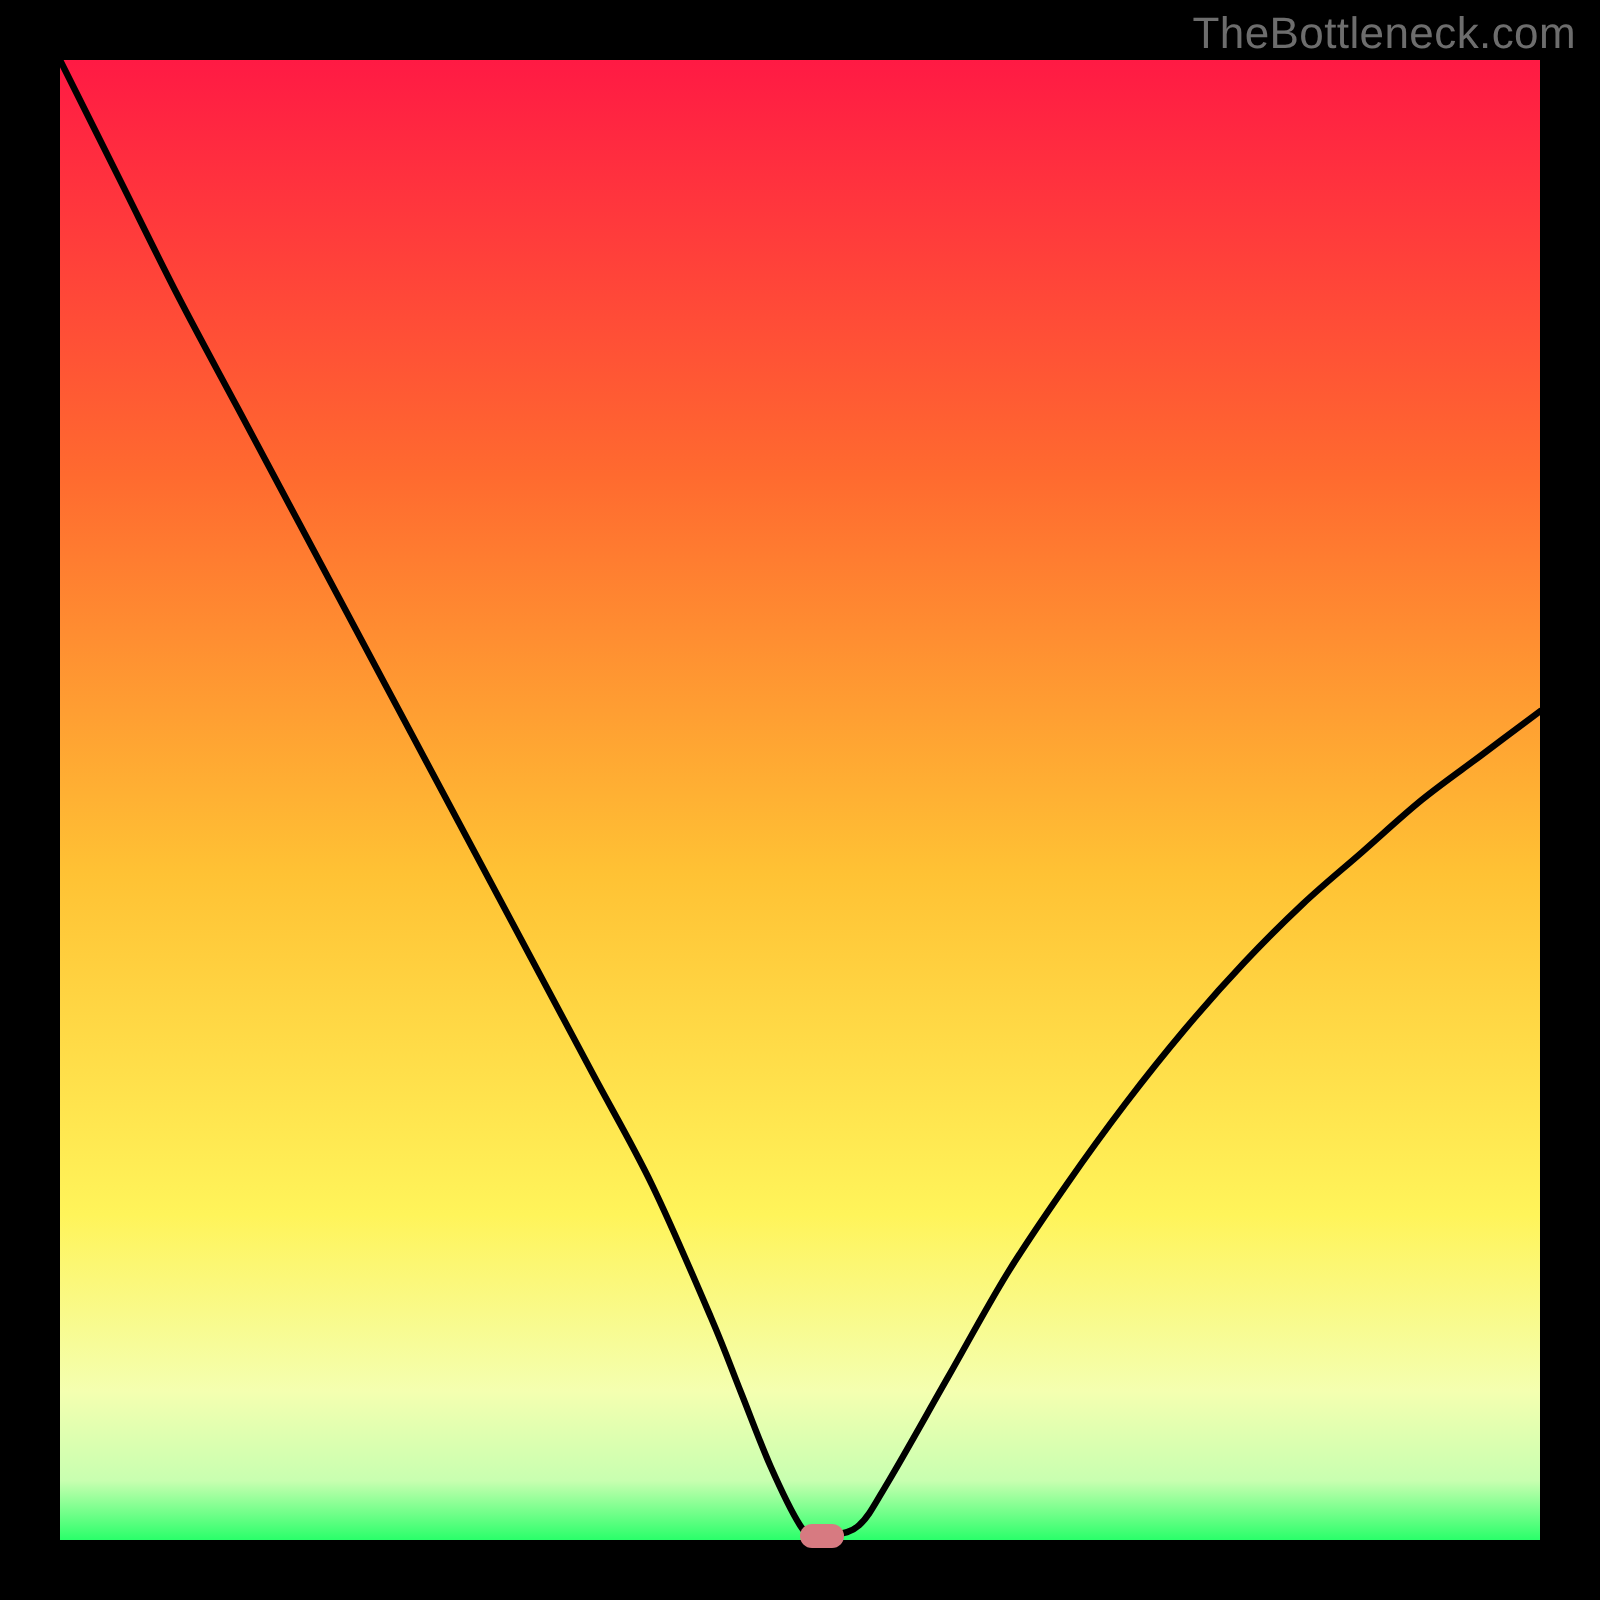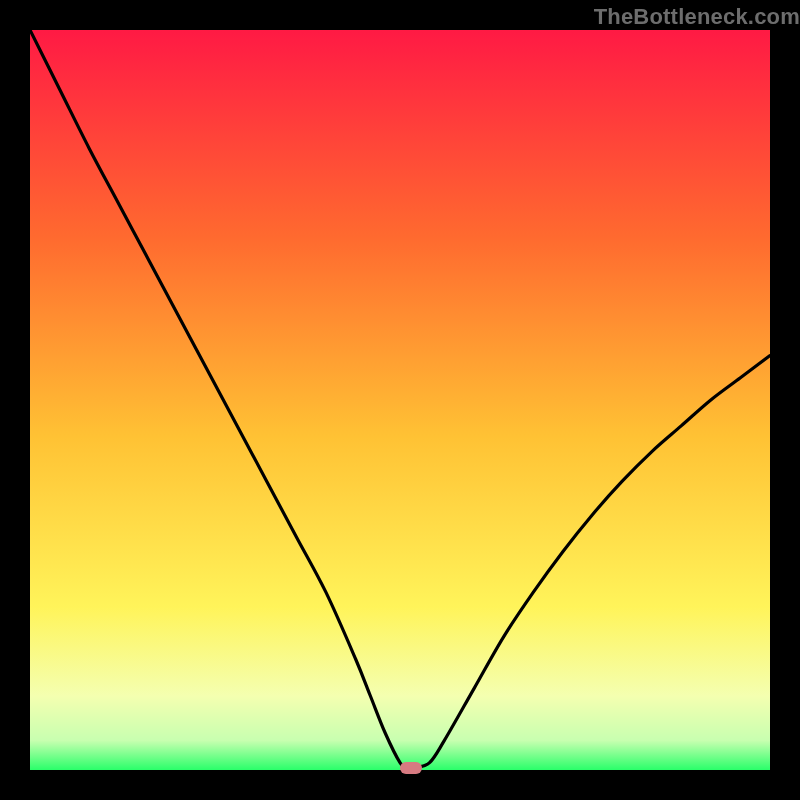--- a/index.html
+++ b/index.html
@@ -13,24 +13,24 @@
   }
   .frame {
     position: relative;
     width: 800px;
     height: 800px;
     background: #000000;
   }
   .watermark {
     position: absolute;
     top: 4px;
-    right: 0;
+    right: 12px;
     color: #6d6d6d;
     font-size: 22px;
-    font-weight: 700;
+    font-weight: 400;
     letter-spacing: 0.2px;
   }
   .plot-area {
     position: absolute;
     left: 30px;
     top: 30px;
     width: 740px;
     height: 740px;
   }
   .plot-area svg {

